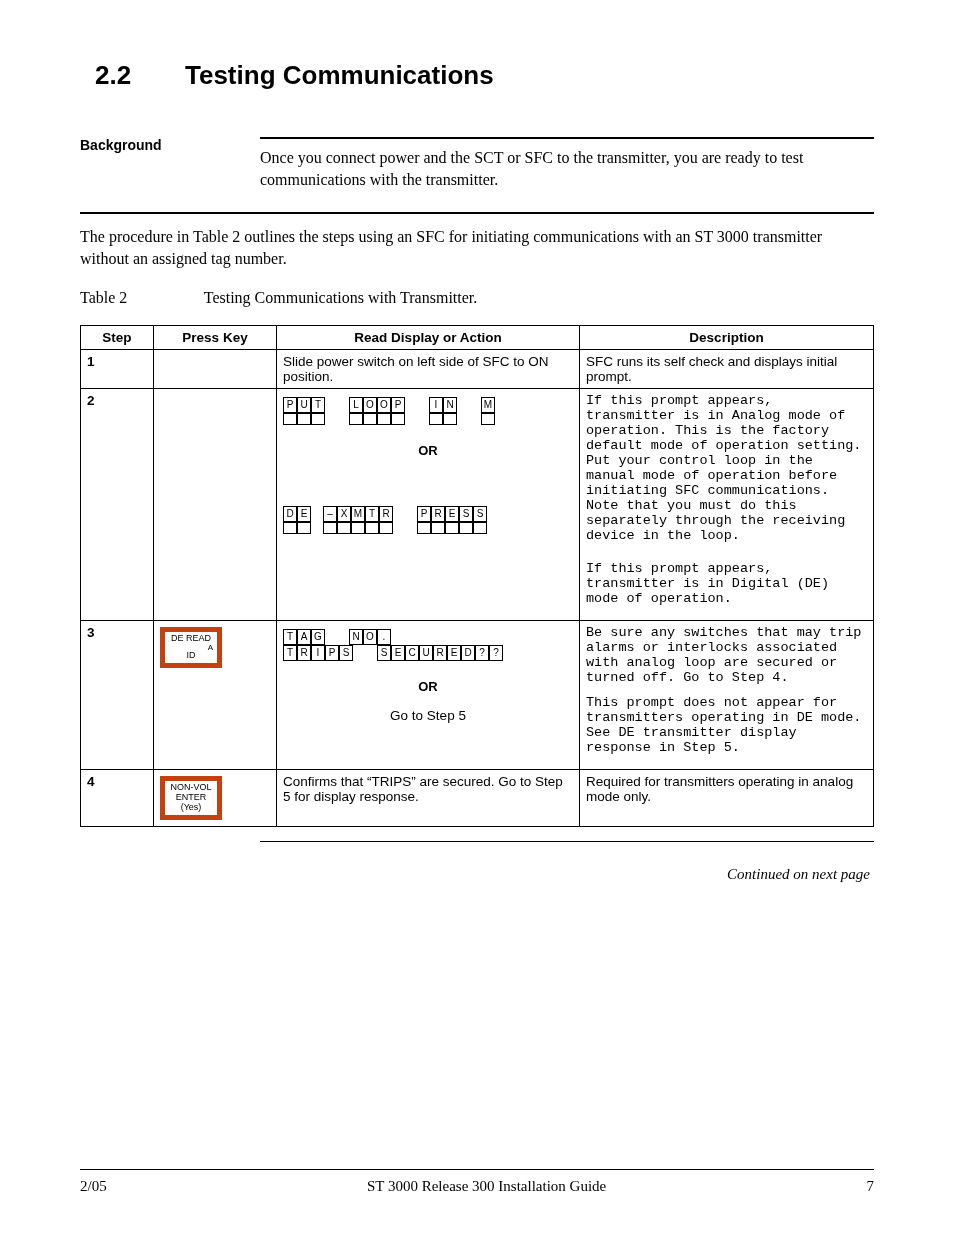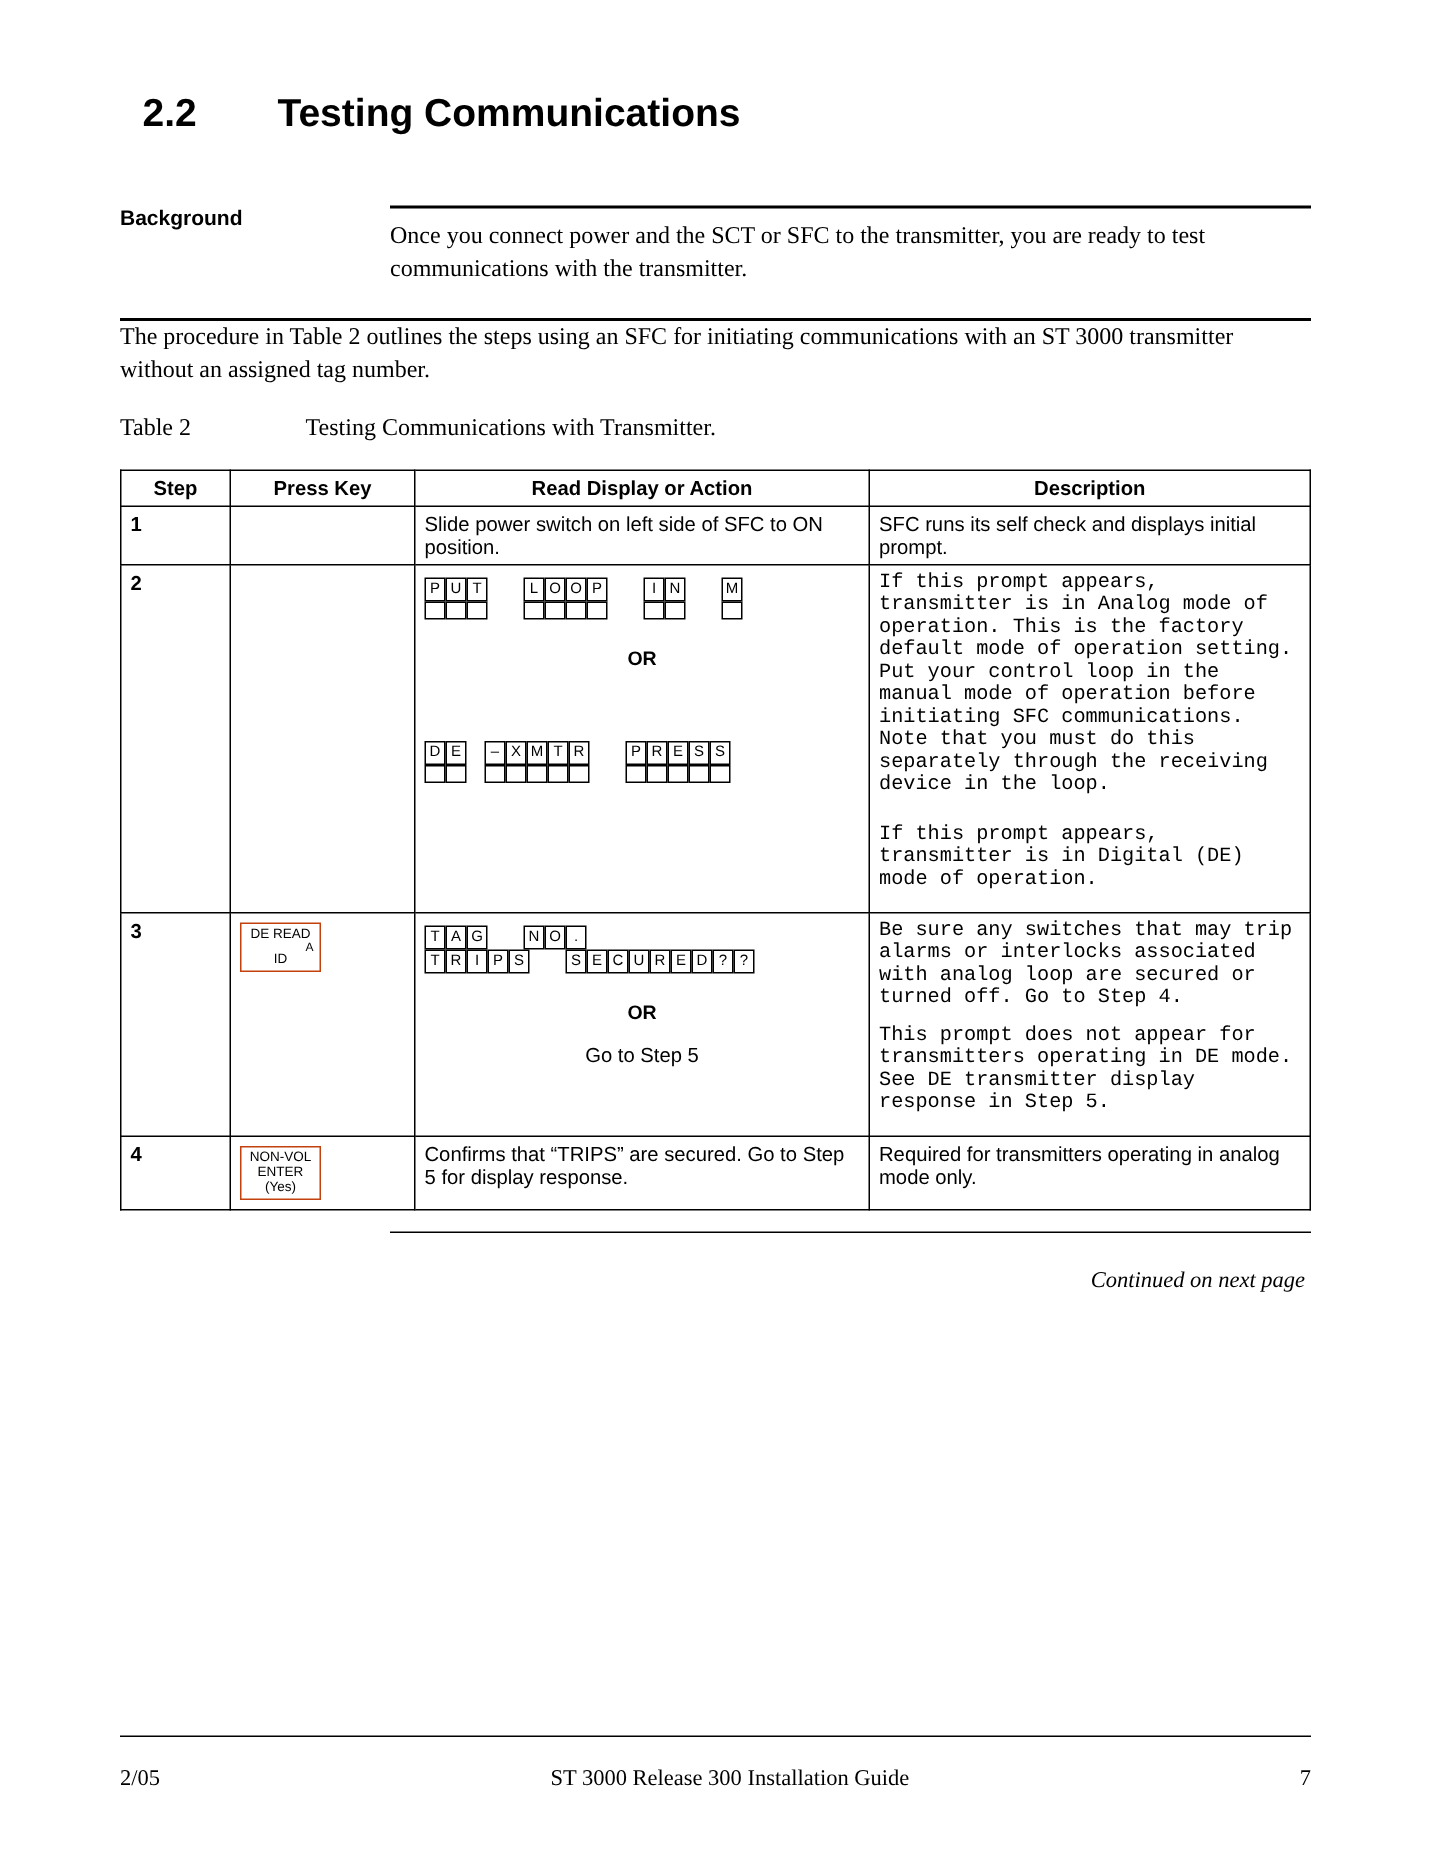--- a/index.html
+++ b/index.html
@@ -41,21 +41,21 @@
     text-align: left;
   }
   table.main th { text-align: center; font-weight: bold; }
   .col-step { width: 60px; text-align: center; font-weight: bold; }
   .col-press { width: 110px; text-align: center; }
   .col-action { width: 290px; }
   .col-desc { }
   td.step-cell { text-align: center; font-weight: bold; }
   td.press-cell { text-align: center; font-size: 10px; line-height: 1.2; }
   .key-box {
-    border: 1px solid #c2410c;
+    border: 5px solid #c2410c;
     display: inline-block;
     padding: 2px 4px;
     font-size: 9px;
     line-height: 1.1;
     margin: 2px auto;
     text-align: center;
     min-width: 44px;
   }
   .key-box .sup { font-size: 8px; text-align: right; display:block; margin-bottom: -2px;}
   .action-center { text-align: center; }
@@ -82,42 +82,42 @@
     margin-top: 24px;
     font-size: 15px;
     margin-right: 4px;
   }
   .bottom-rule-wrap { margin-left: 180px; border-top: 1.5px solid #000; margin-top: 14px; }
   .footer {
     position: absolute;
     bottom: 40px;
     left: 80px; right: 80px;
     border-top: 1px solid #000;
-    padding-top: 20px;
+    padding-top: 8px;
     font-size: 15px;
     display: flex;
     justify-content: space-between;
   }
   .goto { text-align:center; margin-top:8px; font-size:13.5px; font-family: Arial, Helvetica, sans-serif;}
 </style>
 </head>
 <body>
 
 <div class="section-heading">
   <span class="num">2.2</span><span>Testing Communications</span>
 </div>
 
 <div class="top-rule-wrap"></div>
 <div class="info-block" style="border-top:none;">
   <div class="info-label-col">Background</div>
   <div class="info-body-col" style="border-top:2px solid #000; padding-top:8px;">Once you connect power and the SCT or SFC to the transmitter, you are ready to test communications with the transmitter.</div>
 </div>
 
 <div class="info-block" style="border-top:none;">
-  <div class="info-body-col" style="border-top:2px solid #000; padding-top:0;">The procedure in Table 2 outlines the steps using an SFC for initiating communications with an ST 3000 transmitter without an assigned tag number.</div>
+  <div class="info-body-col" style="border-top:2px solid #000; padding-top:12px;">The procedure in Table 2 outlines the steps using an SFC for initiating communications with an ST 3000 transmitter without an assigned tag number.</div>
 </div>
 
 <div class="table-caption">
   <span class="tlabel">Table 2</span>
   <span>Testing Communications with Transmitter.</span>
 </div>
 
 <table class="main">
   <thead>
     <tr>

